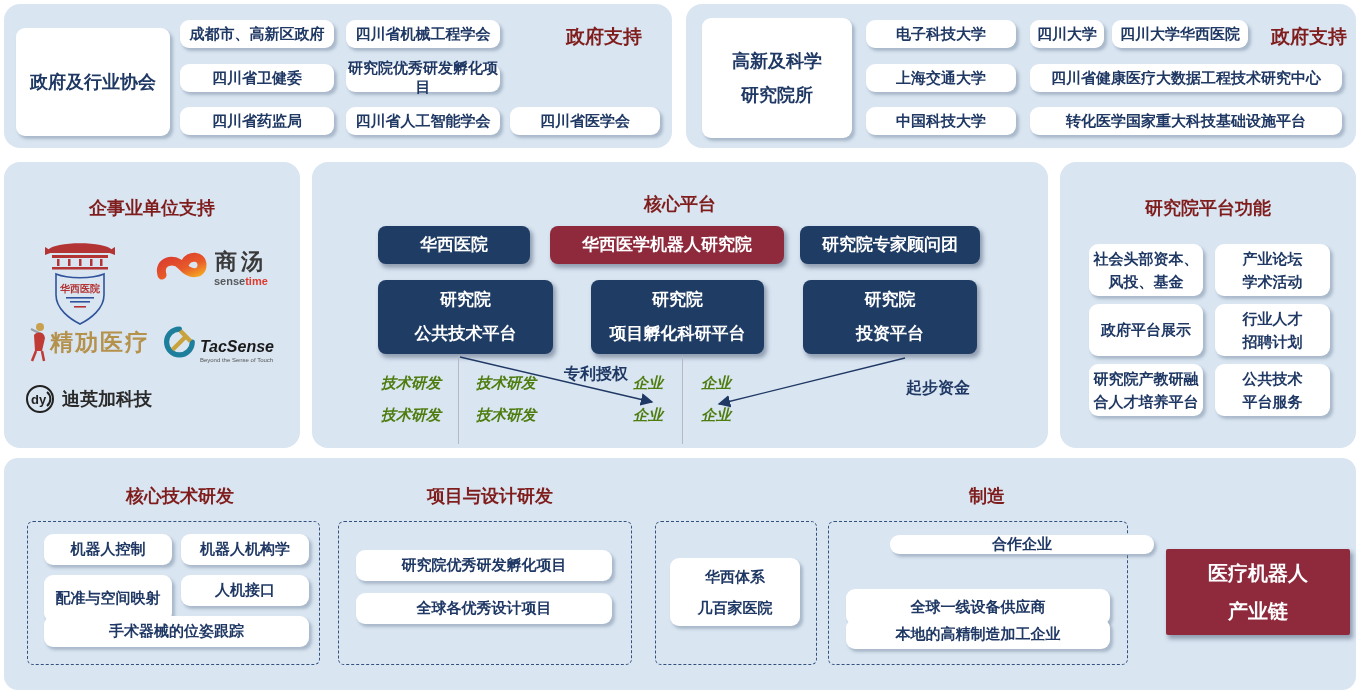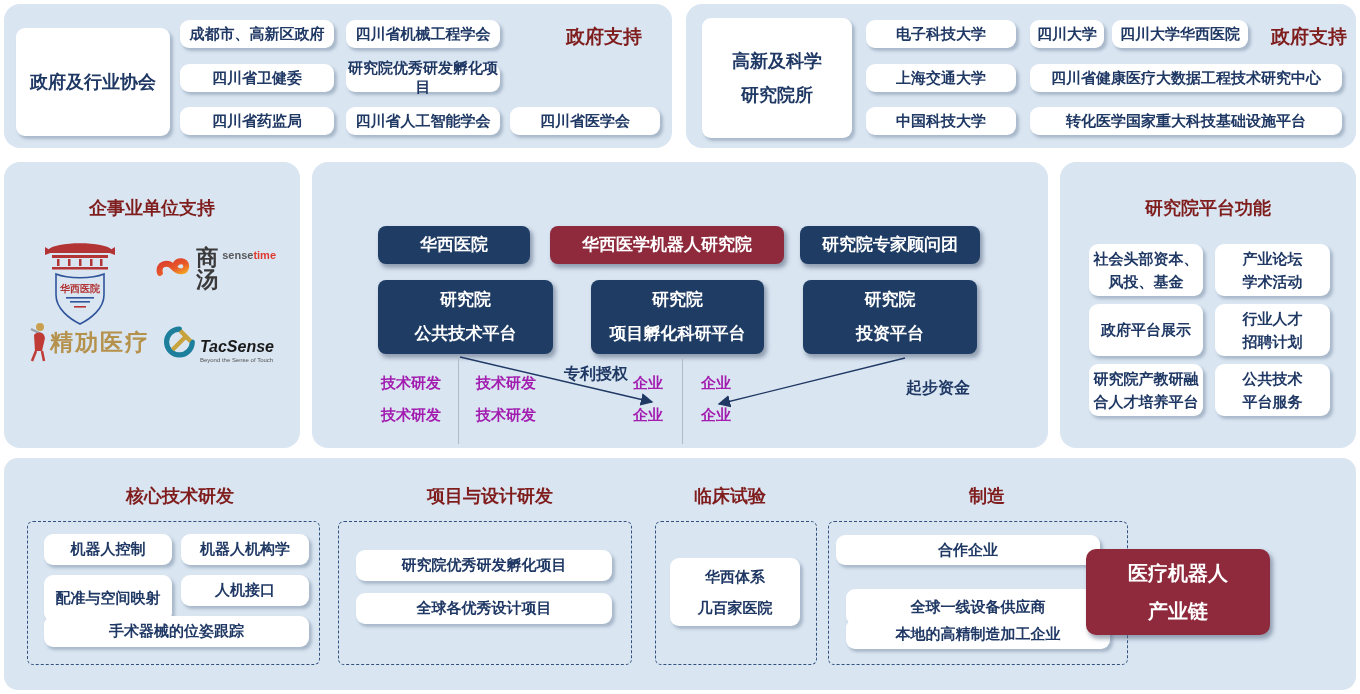--- a/index.html
+++ b/index.html
@@ -13,21 +13,21 @@
   .catbox{font-size:18px;line-height:1.9;text-align:center;}
   .ml{white-space:pre-line;}
   .sect-title{position:absolute;color:#7f1d1d;font-weight:bold;font-size:18px;
         text-align:center;}
   .dbox{position:absolute;background:#1f3c64;border-radius:8px;
         box-shadow:2.5px 3.5px 4px rgba(85,100,125,.55);
         color:#fff;font-weight:bold;font-size:17px;line-height:2;
         display:flex;align-items:center;justify-content:center;text-align:center;}
   .dbox.red{background:#8e2a3c;}
   .dashed{position:absolute;border:1px dashed #33517f;border-radius:6px;}
-  .graylbl{position:absolute;color:#a21caf;font-size:15px;font-weight:bold;text-align:center;}
+  .graylbl{position:absolute;color:#4d7c0f;font-size:15px;font-weight:bold;text-align:center;font-style:italic;}
   .navylbl{position:absolute;color:#1f3864;font-size:16px;font-weight:bold;text-align:center;}
   .vline{position:absolute;width:1px;background:#b3bac2;}
   .fnbox{font-size:15px;line-height:1.55;}
   .logo{position:absolute;display:flex;align-items:center;}
   .st-cn{font-size:22px;font-weight:bold;color:#3a3a3a;letter-spacing:4px;line-height:1;}
   .st-en{font-size:11px;font-weight:bold;line-height:1;margin-top:3px;}
   .st-en .g{color:#58595b;} .st-en .r{color:#e03a2f;}
   .jm-text{font-size:23px;font-weight:bold;color:#b5924c;letter-spacing:2px;}
   .ts-name{font-size:16px;font-weight:bold;font-style:italic;color:#1a1a1a;line-height:1;}
   .ts-tag{font-size:6px;color:#555;line-height:1;margin-top:2px;}
@@ -90,21 +90,21 @@
       <svg width="52" height="44" viewBox="0 0 52 44">
         <defs>
           <linearGradient id="sg" x1="0" y1="0" x2="1" y2="1">
             <stop offset="0" stop-color="#d93a30"></stop>
             <stop offset="0.6" stop-color="#e85a28"></stop>
             <stop offset="1" stop-color="#f5a623"></stop>
           </linearGradient>
         </defs>
         <path d="M6 28 C2 14 18 10 26 19 C34 28 46 28 46 18 C46 8 33 8 29 16" stroke="url(#sg)" stroke-width="9" fill="none" stroke-linecap="round"></path>
       </svg>
-      <div style="margin-left:6px;display:flex;align-items:flex-start;">
+      <div style="margin-left:6px;display:flex;flex-direction:column;align-items:center;">
         <span class="st-cn">商汤</span>
         <span class="st-en"><span class="g">sense</span><span class="r">time</span></span>
       </div>
     </div>
 
     <div class="logo" style="left:22px;top:158px;width:126px;height:44px">
       <svg width="24" height="42" viewBox="0 0 24 42">
         <line x1="5" y1="8" x2="17" y2="14" stroke="#9aa0a6" stroke-width="2"></line>
         <circle cx="14" cy="6" r="4" fill="#c9a04e"></circle>
         <path d="M8 14 C12 10 18 11 19 17 L16 30 L9 30 Z" fill="#c03a36"></path>
@@ -119,23 +119,32 @@
         <path d="M18 3 A15 15 0 1 0 33 18" fill="none" stroke="#1d7f9c" stroke-width="6" stroke-linecap="round"></path>
         <line x1="10" y1="27" x2="26" y2="11" stroke="#c8a23c" stroke-width="5"></line>
         <line x1="19" y1="5" x2="31" y2="17" stroke="#c8a23c" stroke-width="5"></line>
       </svg>
       <div style="margin-left:5px;display:flex;flex-direction:column;align-items:flex-start;margin-top:18px;">
         <span class="ts-name">TacSense</span>
         <span class="ts-tag">Beyond the Sense of Touch</span>
       </div>
     </div>
 
+    <div class="logo" style="left:20px;top:220px;width:136px;height:34px">
+      <svg width="32" height="32" viewBox="0 0 32 32">
+        <circle cx="16" cy="16" r="13" fill="none" stroke="#222" stroke-width="2"></circle>
+        <text x="7" y="21" font-size="13" font-weight="bold" fill="#222">dy</text>
+        <path d="M23 9 A9 9 0 0 1 23 23" fill="none" stroke="#222" stroke-width="2"></path>
+      </svg>
+      <span class="dyj-text">迪英加科技</span>
+    </div>
   </div>
 
   <div class="panel" style="left:312px;top:162px;width:736px;height:286px">
+    <div class="sect-title" style="left:0;top:30px;width:736px">核心平台</div>
 
     <div class="dbox" style="left:66px;top:64px;width:152px;height:38px">华西医院</div>
     <div class="dbox red" style="left:238px;top:64px;width:234px;height:38px">华西医学机器人研究院</div>
     <div class="dbox" style="left:488px;top:64px;width:180px;height:38px">研究院专家顾问团</div>
 
     <div class="dbox ml" style="left:66px;top:118px;width:175px;height:74px">研究院
 公共技术平台</div>
     <div class="dbox ml" style="left:279px;top:118px;width:173px;height:74px">研究院
 项目孵化科研平台</div>
     <div class="dbox ml" style="left:491px;top:118px;width:174px;height:74px">研究院
@@ -179,40 +188,39 @@
     <div class="wbox fnbox ml" style="left:29px;top:202px;width:114px;height:52px">研究院产教研融
 合人才培养平台</div>
     <div class="wbox fnbox ml" style="left:155px;top:202px;width:115px;height:52px">公共技术
 平台服务</div>
   </div>
 
   <div class="panel" style="left:4px;top:458px;width:1352px;height:232px;border-radius:14px">
 
     <div class="sect-title" style="left:76px;top:26px;width:200px">核心技术研发</div>
     <div class="sect-title" style="left:386px;top:26px;width:200px">项目与设计研发</div>
-    <div class="sect-title" style="left:626px;top:26px;width:200px">临床试验</div>
     <div class="sect-title" style="left:883px;top:26px;width:200px">制造</div>
 
     <div class="dashed" style="left:23px;top:63px;width:291px;height:142px"></div>
     <div class="wbox" style="left:40px;top:76px;width:128px;height:31px">机器人控制</div>
     <div class="wbox" style="left:177px;top:76px;width:128px;height:31px">机器人机构学</div>
     <div class="wbox" style="left:40px;top:117px;width:128px;height:47px">配准与空间映射</div>
     <div class="wbox" style="left:177px;top:117px;width:128px;height:31px">人机接口</div>
     <div class="wbox" style="left:40px;top:158px;width:265px;height:31px">手术器械的位姿跟踪</div>
 
     <div class="dashed" style="left:334px;top:63px;width:292px;height:142px"></div>
     <div class="wbox" style="left:352px;top:92px;width:256px;height:31px">研究院优秀研发孵化项目</div>
     <div class="wbox" style="left:352px;top:135px;width:256px;height:31px">全球各优秀设计项目</div>
 
     <div class="dashed" style="left:651px;top:63px;width:160px;height:142px"></div>
     <div class="wbox ml" style="left:666px;top:100px;width:130px;height:68px;line-height:2.1">华西体系
 几百家医院</div>
 
     <div class="dashed" style="left:824px;top:63px;width:298px;height:142px"></div>
-    <div class="wbox" style="left:832px;top:77px;width:264px;height:30px">合作企业</div>
+    <div class="wbox" style="left:886px;top:77px;width:264px;height:19px">合作企业</div>
     <div class="wbox" style="left:842px;top:131px;width:264px;height:36px">全球一线设备供应商</div>
     <div class="wbox" style="left:842px;top:161px;width:264px;height:30px">本地的高精制造加工企业</div>
 
-    <div class="dbox red ml" style="left:1082px;top:91px;width:184px;height:86px;font-size:20px;line-height:1.9;border-radius:10px">医疗机器人
+    <div class="dbox red ml" style="left:1162px;top:91px;width:184px;height:86px;font-size:20px;line-height:1.9;border-radius:2px">医疗机器人
 产业链</div>
   </div>
 
 </div>
 
 </body></html>

